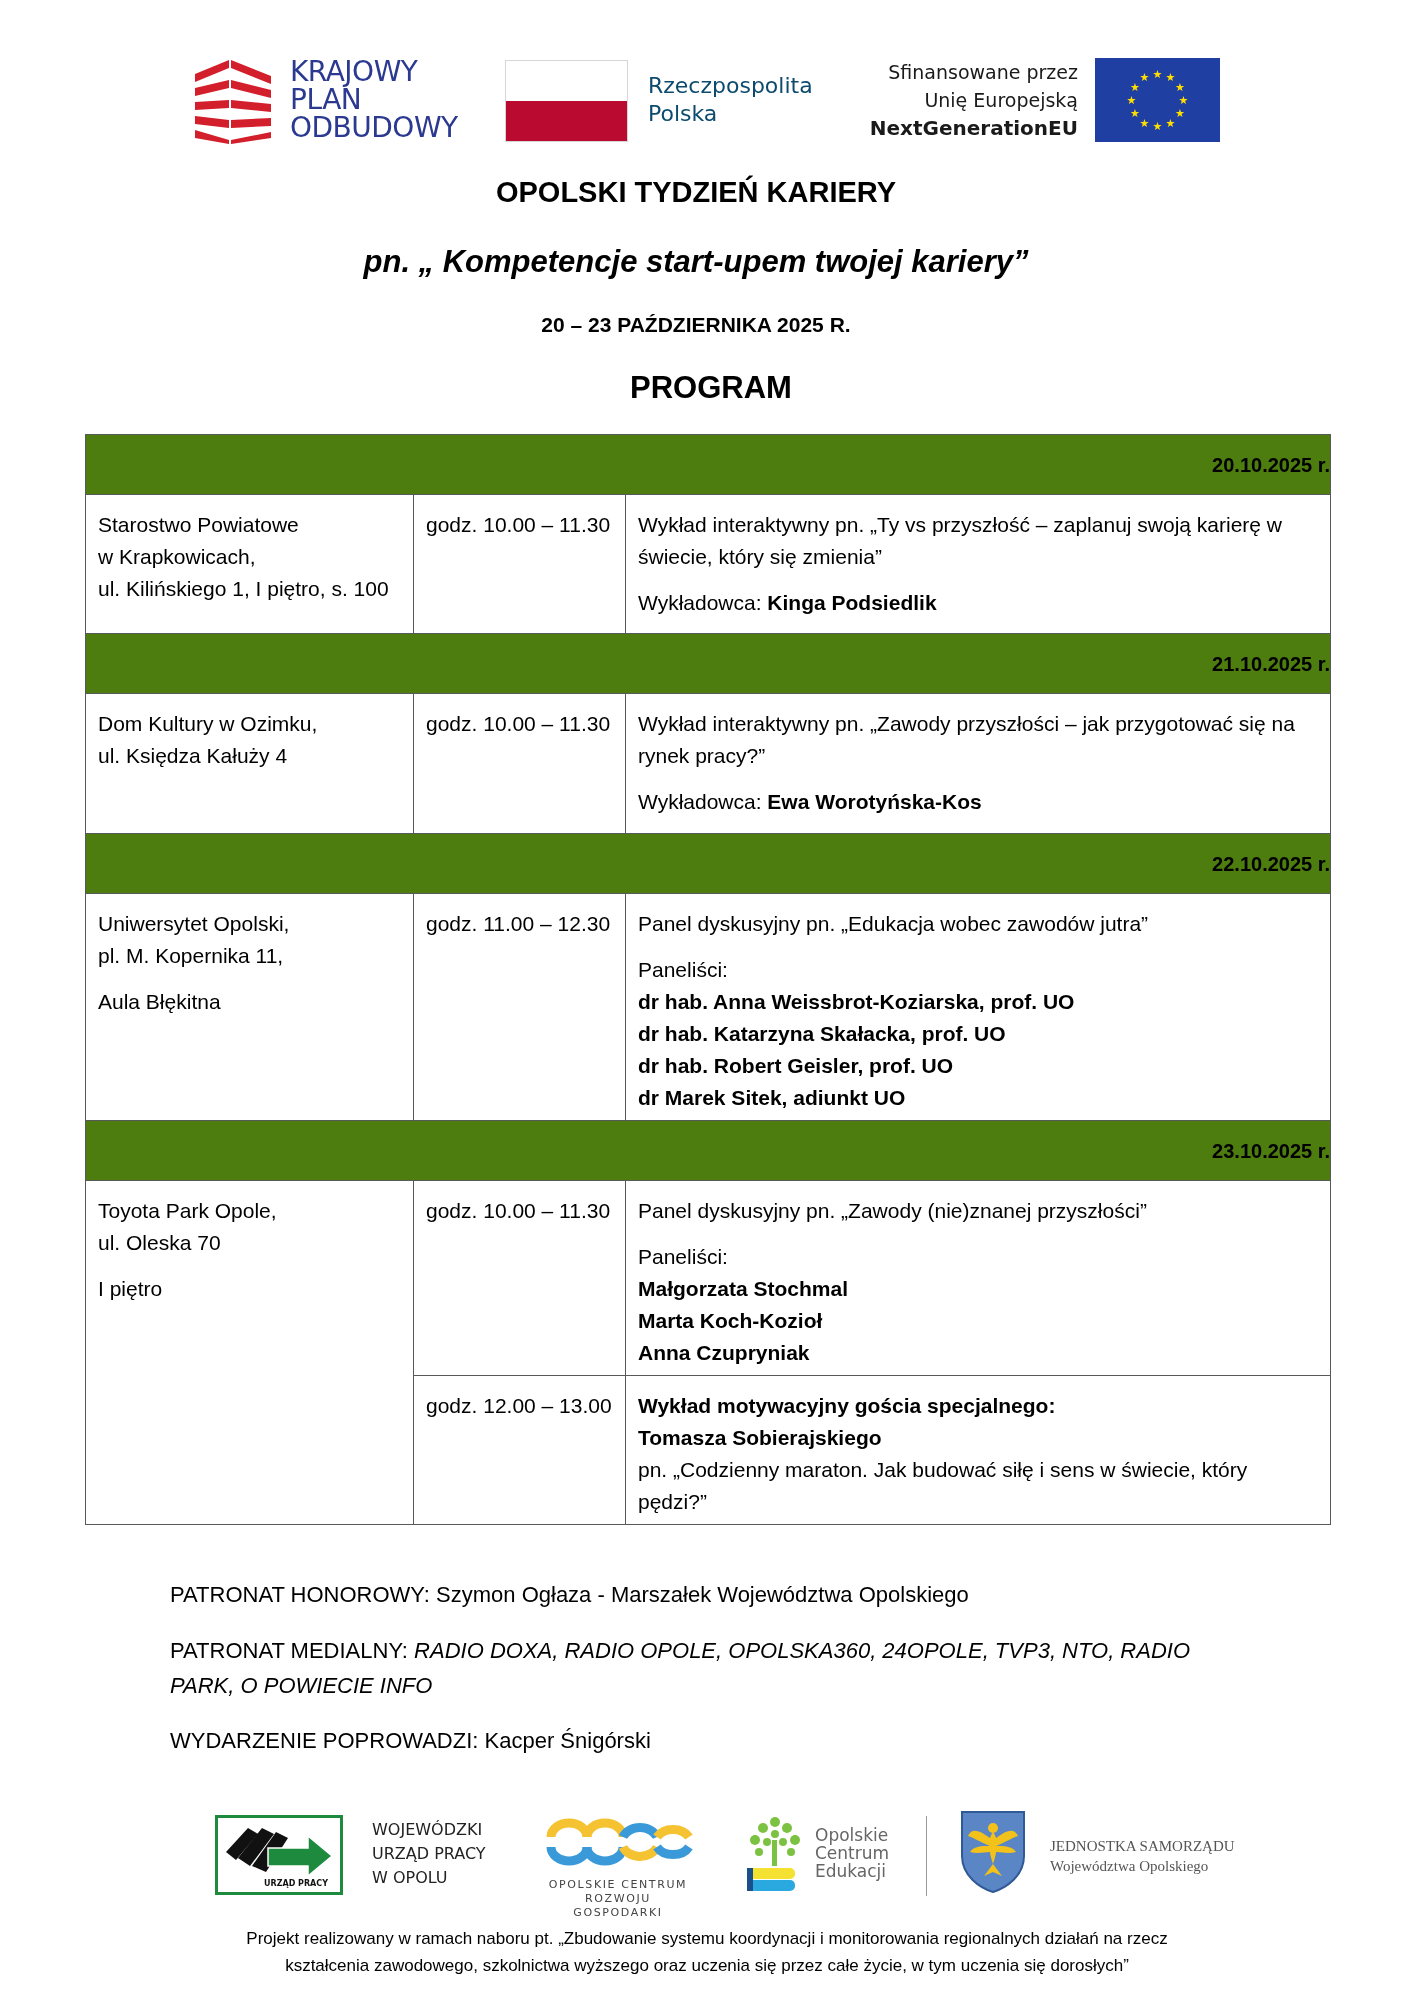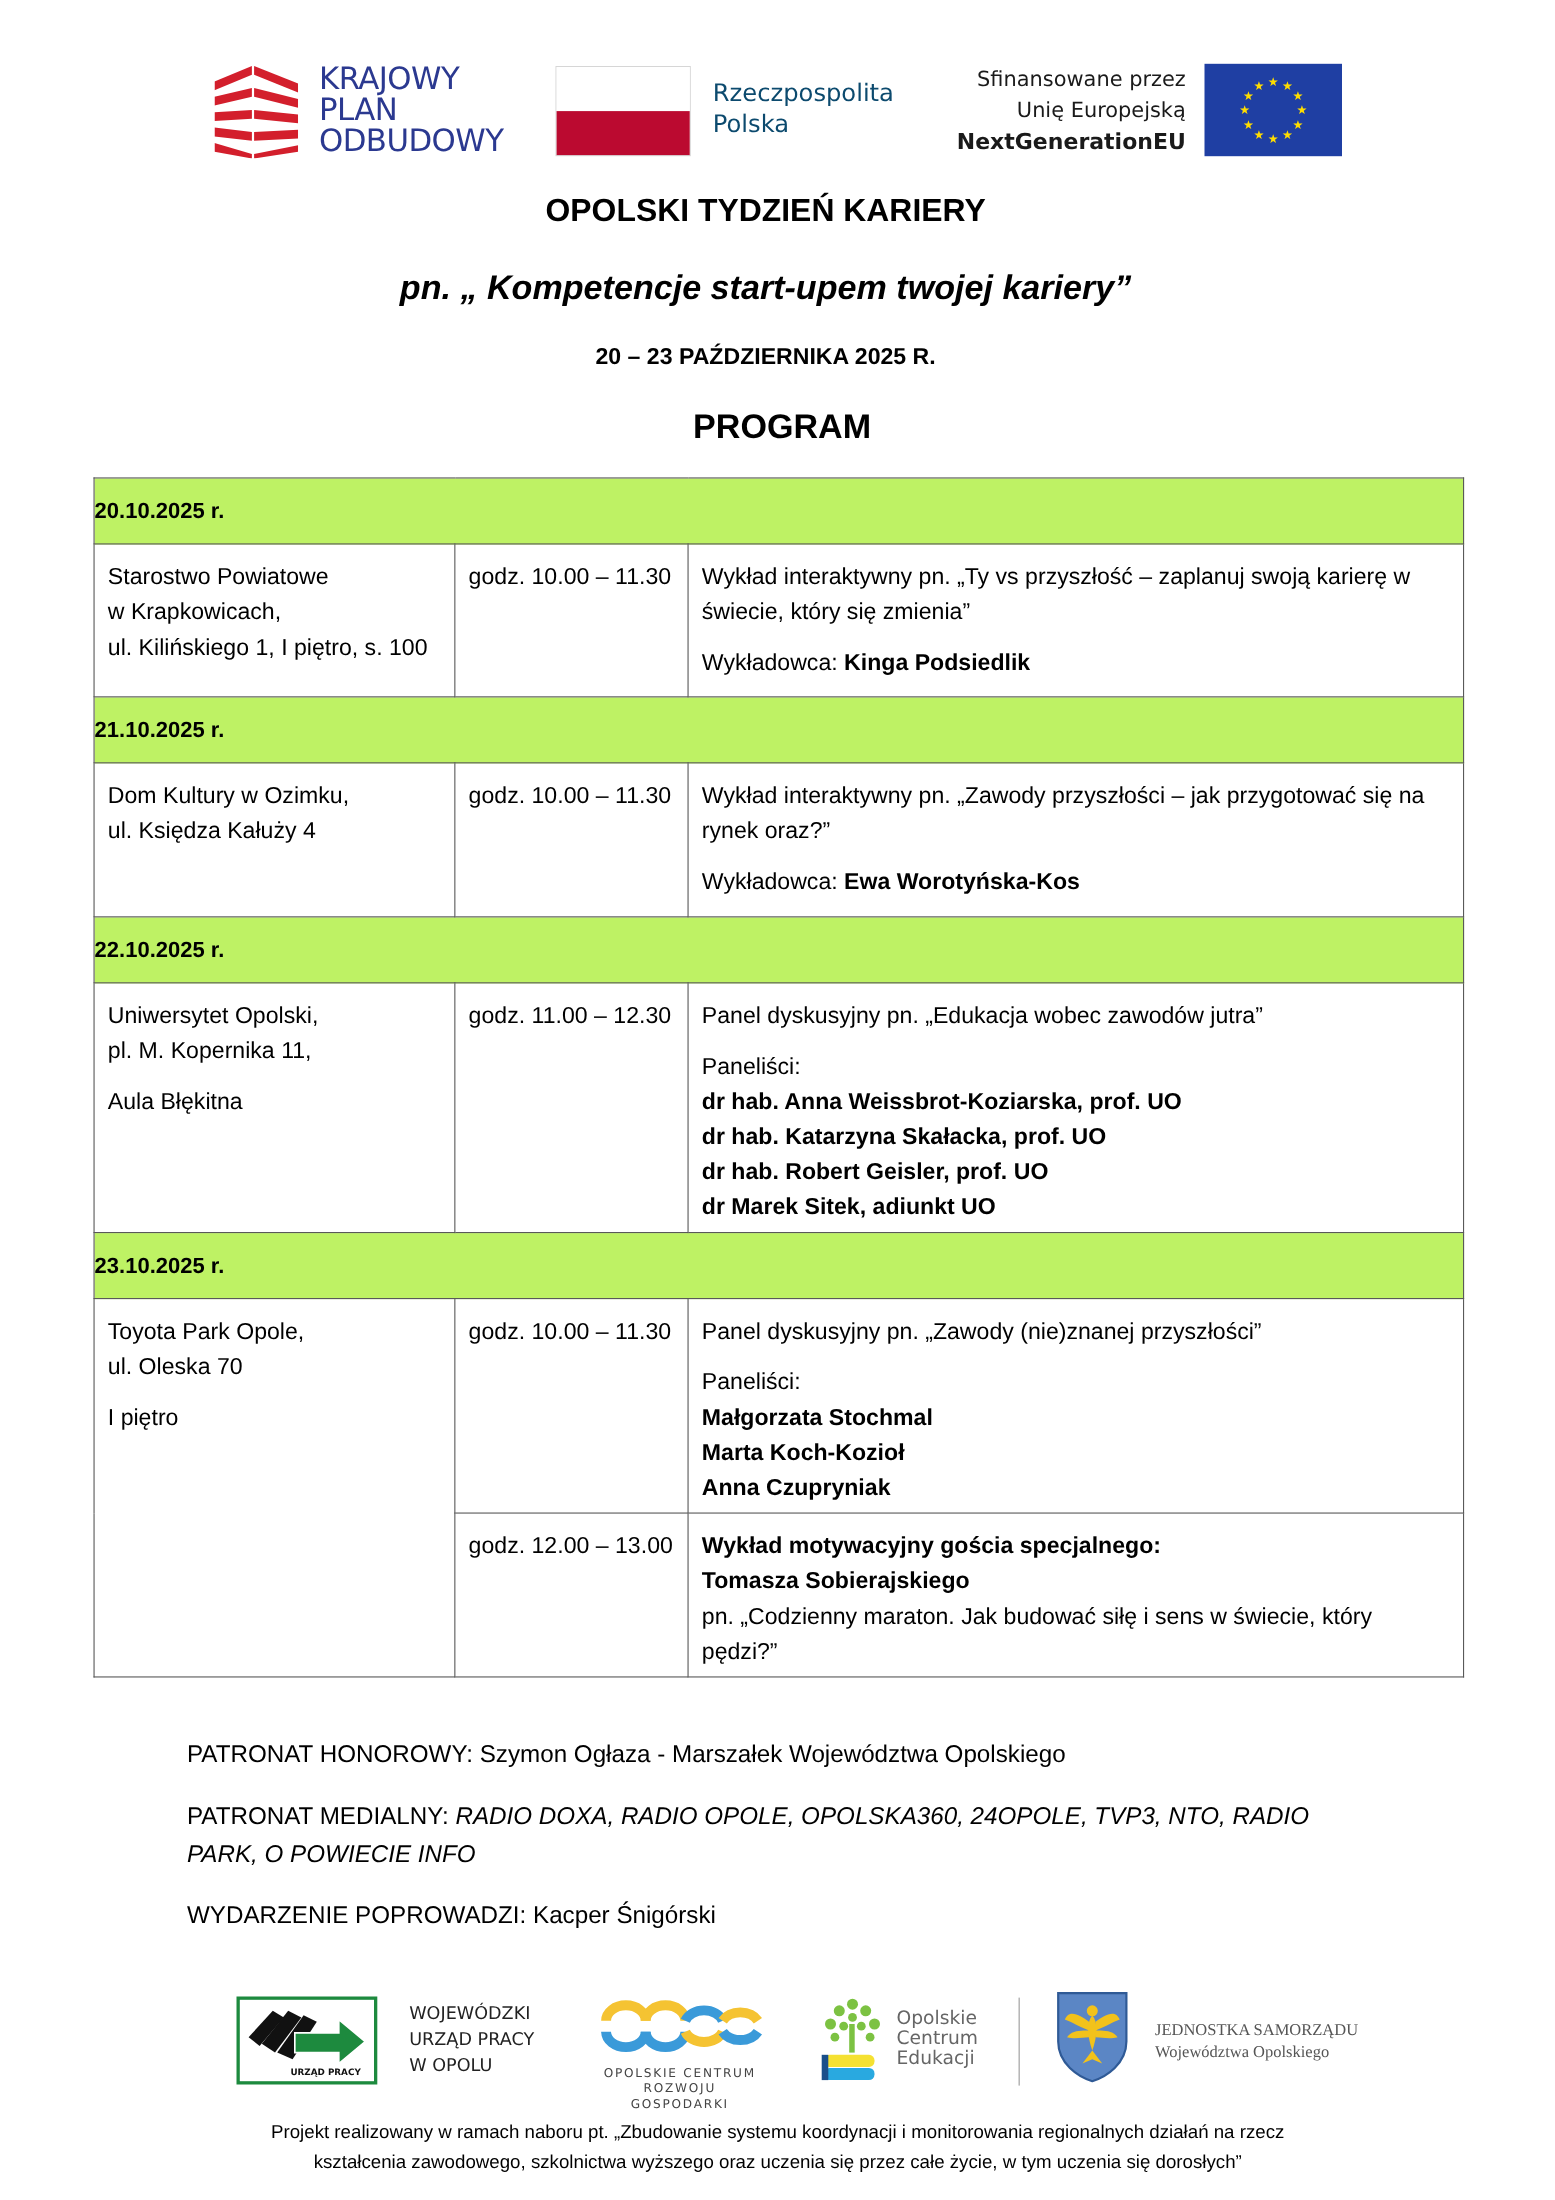--- a/index.html
+++ b/index.html
@@ -20,21 +20,21 @@
     
     .title { left: 0; width: 1392px; text-align: center; font-family: "Liberation Sans", sans-serif; font-weight: bold; }
     .t1 { top: 176px; font-size: 29px; }
     .t2 { top: 244px; font-size: 31px; font-style: italic; }
     .t3 { top: 313px; font-size: 21px; }
     .t4 { top: 370px; font-size: 31px; padding-left: 15px; }
 
     
     .prog { position: absolute; left: 85px; top: 434px; width: 1246px; border-collapse: collapse; table-layout: fixed; font-family: "Liberation Sans", sans-serif; font-size: 21px; line-height: 32px; }
     .prog td { border: 1.5px solid #595959; vertical-align: top; padding: 14px 12px 6px 12px; }
-    .prog td.date { background: #bef264; text-align: left; font-weight: bold; padding: 0; vertical-align: middle; font-size: 20px; }
+    .prog td.date { background: #4d7c0f; text-align: right; font-weight: bold; padding: 0; vertical-align: middle; font-size: 20px; }
     .prog .c1 { width: 328px; }
     .prog .c2 { width: 212px; }
     .prog .gap { margin-top: 14px; }
     .prog b { font-weight: bold; margin-top: 22px; }
     .r-head { height: 60px; }
     .r1 { height: 139px; }
     .r2 { height: 140px; }
     .r3 { height: 220px; }
     .r4a { height: 189px; }
     .r4b { height: 143px; }
@@ -147,21 +147,21 @@
   <tr class="r-head">
     <td class="date" colspan="3">21.10.2025 r.</td>
   </tr>
   <tr class="r2">
     <td>
       <div>Dom Kultury w Ozimku,</div>
       <div>ul. Księdza Kałuży 4</div>
     </td>
     <td>godz. 10.00 – 11.30</td>
     <td>
-      <div>Wykład interaktywny pn. „Zawody przyszłości – jak przygotować się na rynek oraz?”</div>
+      <div>Wykład interaktywny pn. „Zawody przyszłości – jak przygotować się na rynek pracy?”</div>
       <div class="gap"><span>Wykładowca: </span><b>Ewa Worotyńska-Kos</b></div>
     </td>
   </tr>
 
   <tr class="r-head">
     <td class="date" colspan="3">22.10.2025 r.</td>
   </tr>
   <tr class="r3">
     <td>
       <div>Uniwersytet Opolski,</div>

